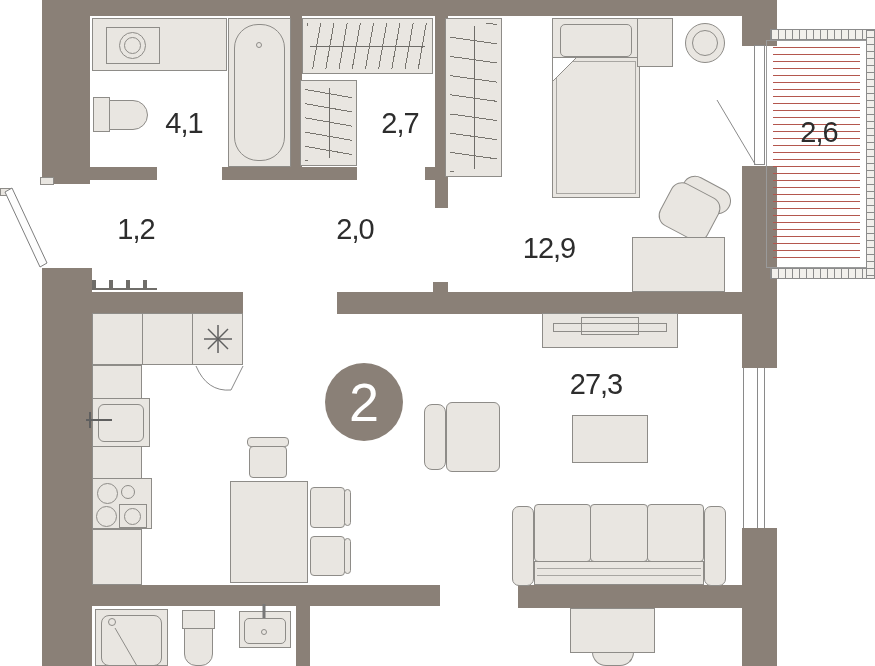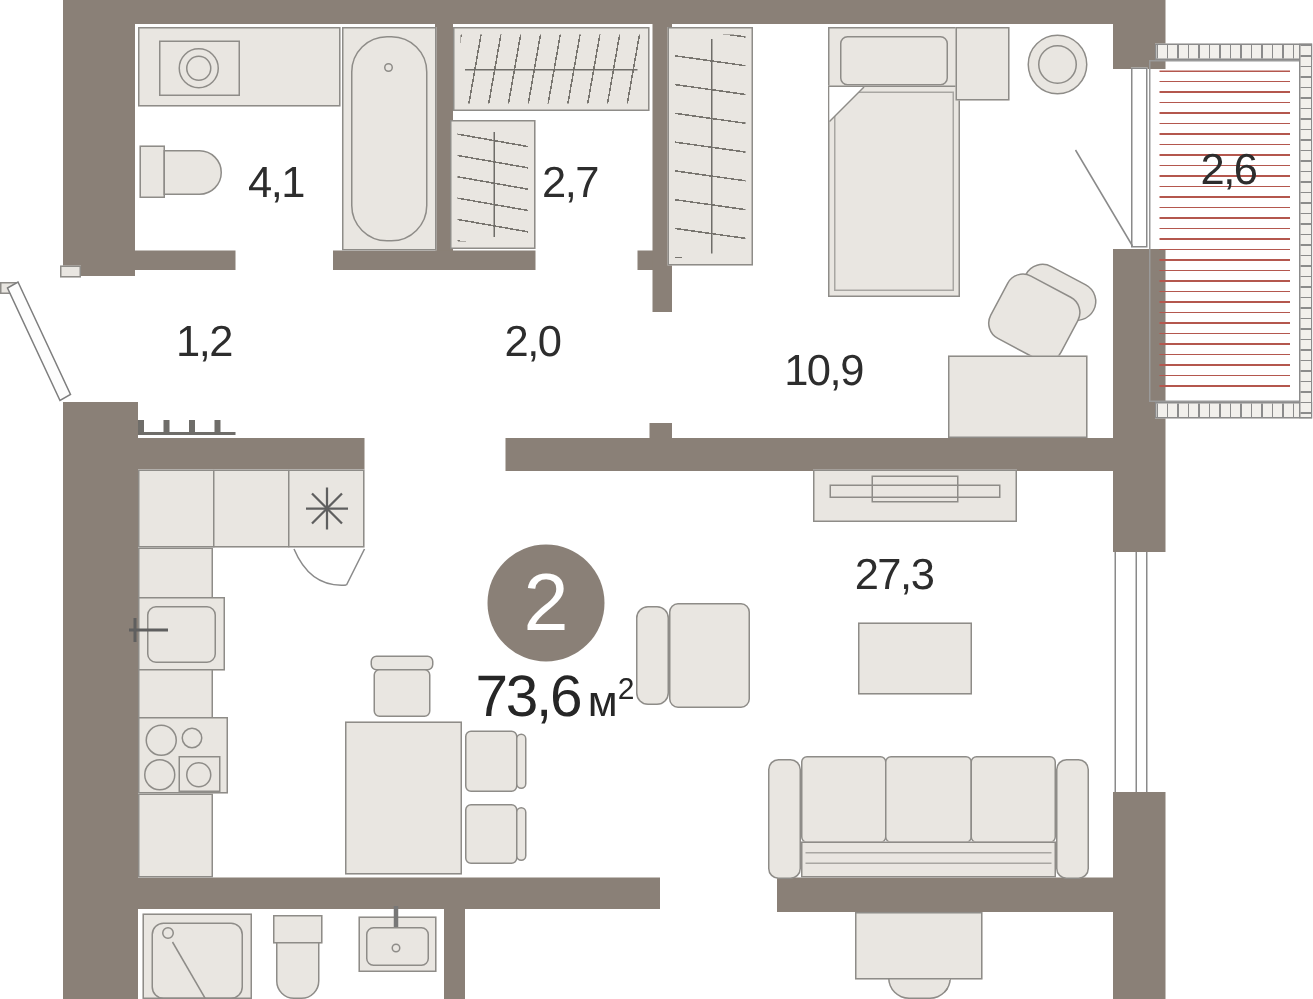--- a/index.html
+++ b/index.html
@@ -152,29 +152,28 @@
   <div class="f" style="left:95px;top:609px;width:73px;height:57px"></div>
   <div class="o" style="left:101px;top:615px;width:61px;height:51px;border-radius:8px"></div>
   <div class="f" style="left:182px;top:610px;width:33px;height:19px"></div>
   <div class="f" style="left:184px;top:628px;width:29px;height:38px;border-radius:0 0 12px 12px"></div>
   <div class="f" style="left:239px;top:611px;width:52px;height:37px"></div>
   <div class="o" style="left:244px;top:618px;width:42px;height:26px;border-radius:5px"></div>
   <div class="f" style="left:570px;top:608px;width:85px;height:45px"></div>
   <div class="f" style="left:592px;top:652px;width:42px;height:14px;border-radius:0 0 21px 21px"></div>
 
   <div class="rl" style="left:184px;top:123px">4,1</div>
-  <div class="rl" style="left:380px;top:123px">2,7</div>
+  <div class="rl" style="left:400px;top:123px">2,7</div>
   <div class="rl" style="left:136px;top:229px">1,2</div>
   <div class="rl" style="left:355px;top:229px">2,0</div>
-  <div class="rl" style="left:549px;top:248px">10,9</div>
-  <div class="rl" style="left:819px;top:114px">2,6</div>
+  <div class="rl" style="left:549px;top:248px">12,9</div>
+  <div class="rl" style="left:819px;top:132px">2,6</div>
   <div class="rl" style="left:596px;top:384px">27,3</div>
 
   <div class="badge">2</div>
-  <div class="total"><span>73,6</span><span class="unit">м</span><span class="sup">2</span></div>
 
   <svg class="ovl" width="875" height="666" viewBox="0 0 875 666">
     <polygon points="5,192 12,188 47,263 40,267" fill="#fdfdfd" stroke="#7e7e7e" stroke-width="1"></polygon>
     <line x1="755" y1="164" x2="717" y2="100" stroke="#8a8a8a" stroke-width="1"></line>
     <path d="M196,366 Q207,392 231,390" fill="none" stroke="#8a8a8a" stroke-width="1"></path>
     <line x1="243" y1="366" x2="231" y2="390" stroke="#8a8a8a" stroke-width="1"></line>
     <polygon points="553,58 576,58 553,81" fill="#ffffff"></polygon>
     <line x1="576" y1="58" x2="553" y2="81" stroke="#8e8c88" stroke-width="1"></line>
     <circle cx="259" cy="45" r="2.5" fill="none" stroke="#8e8c88" stroke-width="1"></circle>
     <g stroke="#5f5f5f" stroke-width="1.5">

